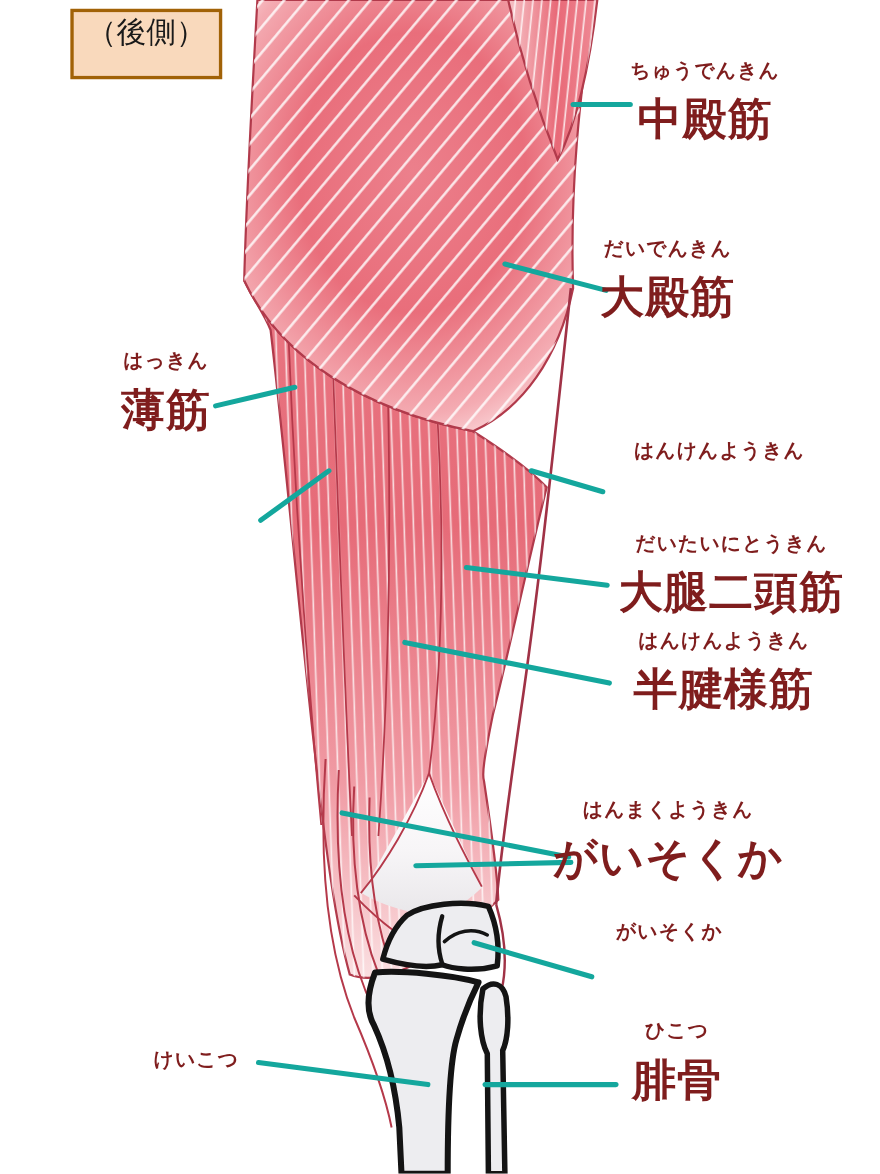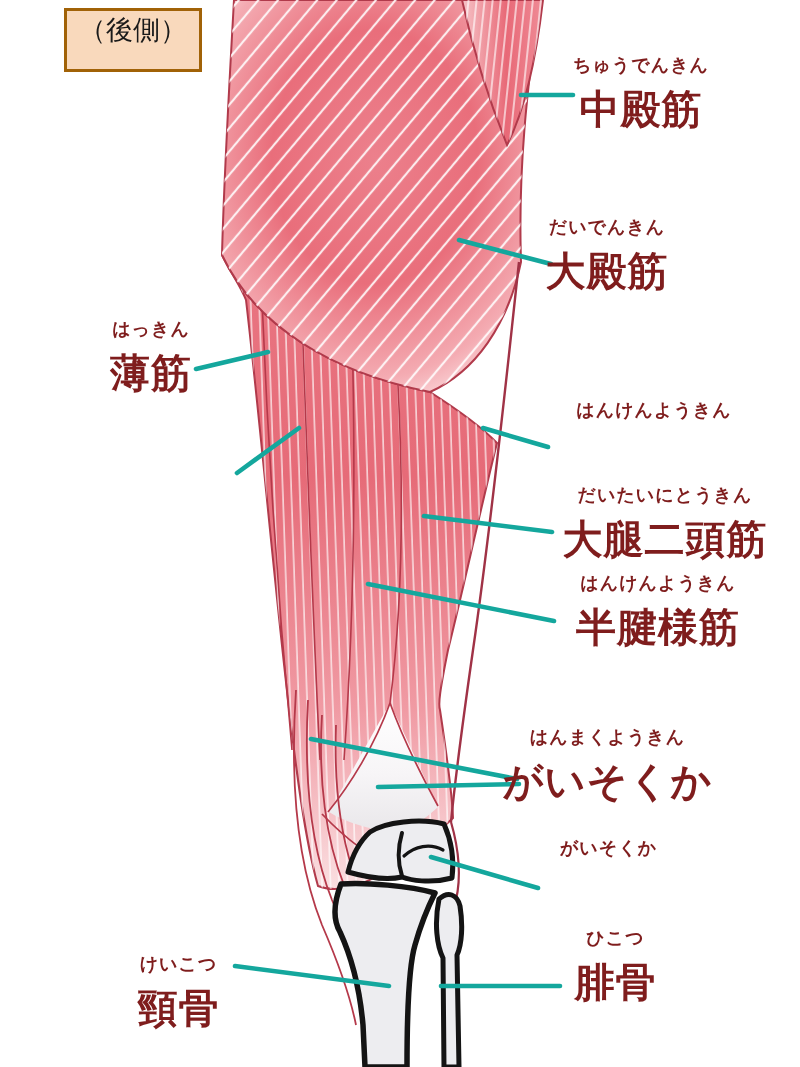--- a/index.html
+++ b/index.html
@@ -176,20 +176,19 @@
   </div>
   <div class="lbl" id="lb-semim">
     <span class="furi">はんまくようきん</span>
     <span class="kanji">がいそくか</span>
   </div>
   <div class="lbl" id="lb-latcon">
     <span class="furi">がいそくか</span>
   </div>
   <div class="lbl" id="lb-tibia">
     <span class="furi">けいこつ</span>
-    <span class="kanji">頸骨</span>
   </div>
   <div class="lbl" id="lb-fibula">
     <span class="furi">ひこつ</span>
     <span class="kanji">腓骨</span>
   </div>
 
 </div>
 
 </body></html>

